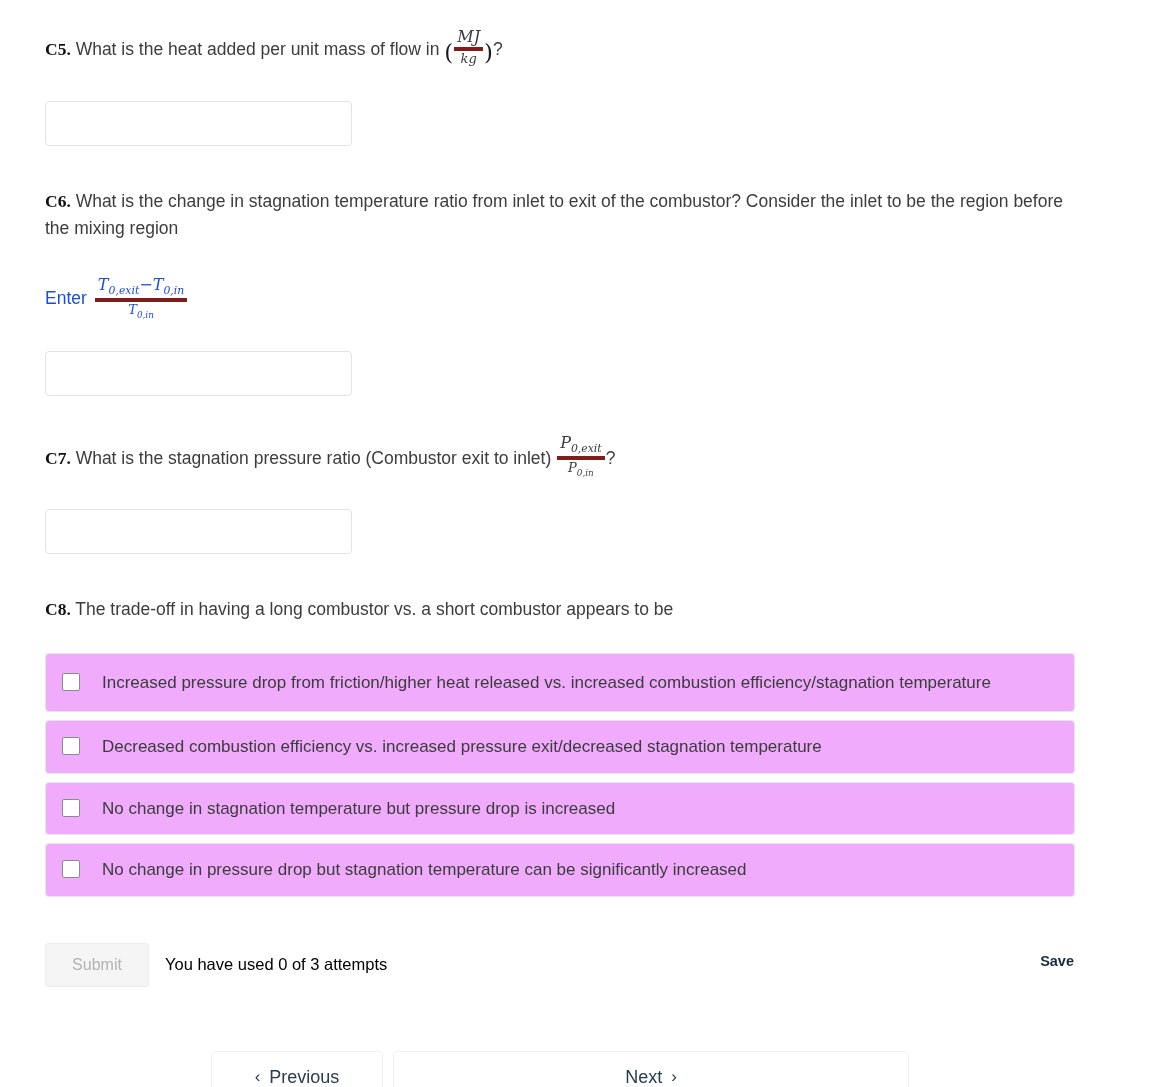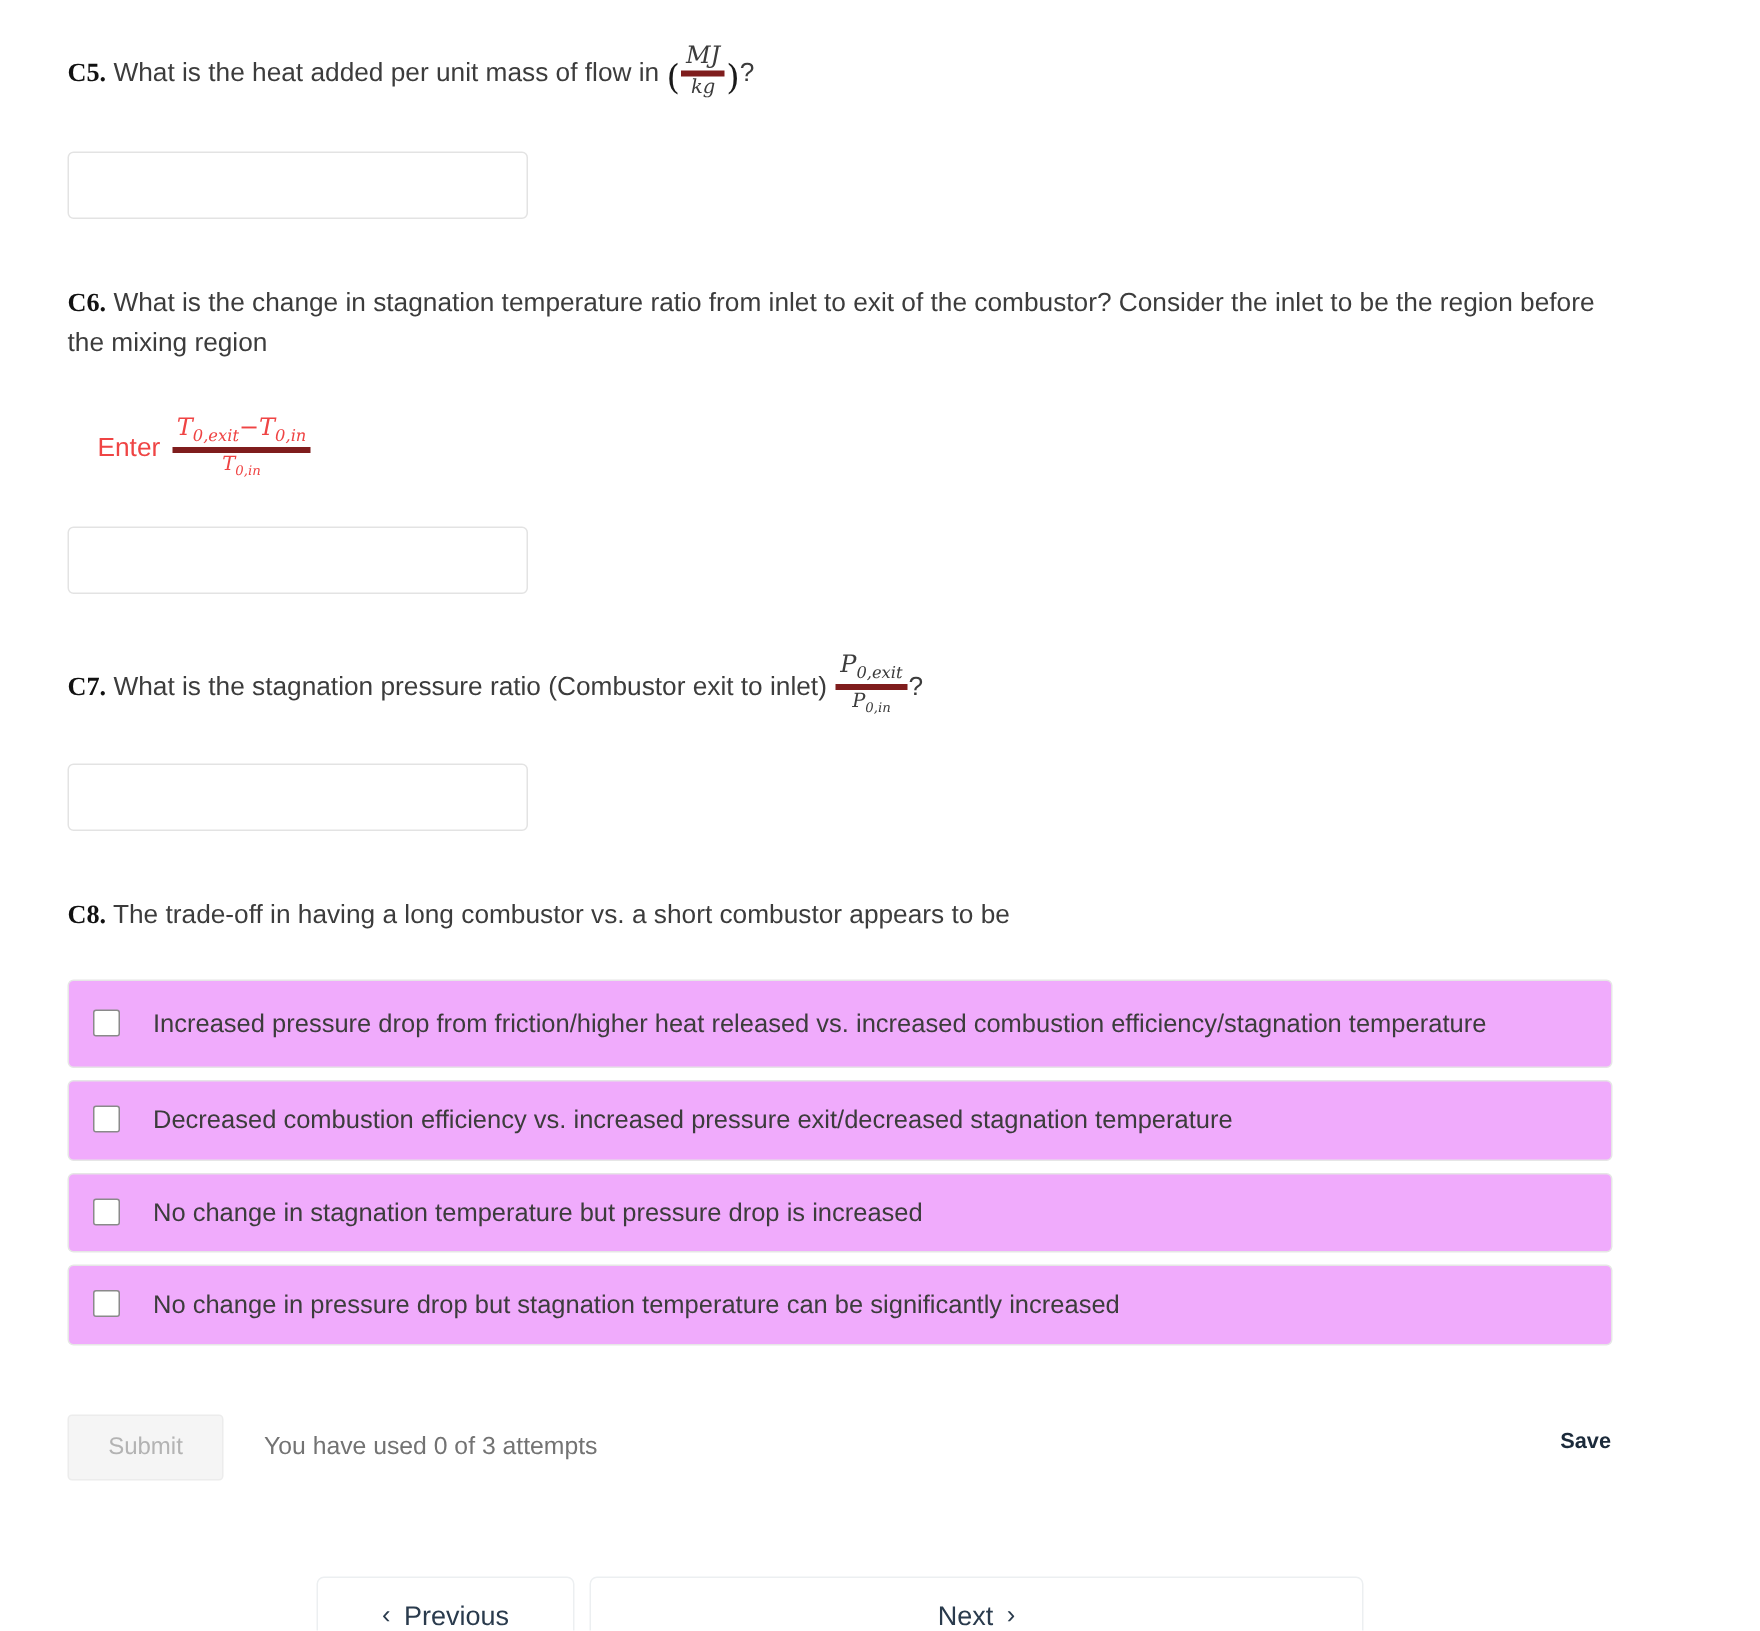--- a/index.html
+++ b/index.html
@@ -70,22 +70,21 @@
     font-size: 23px;
     vertical-align: -0.22em;
     color: #1a1a1a;
   }
 
   .enter-row {
     display: flex;
     align-items: center;
     padding: 0 0 0 45px;
     font-size: 17.5px;
-    color: #ef4444;
-    margin-left: 20px;
+    color: #1d4ed8;
   }
   .enter-row .mathfrac { margin-left: 8px; vertical-align: middle; }
 
   .answer-input {
     display: block;
     margin-left: 45px;
     width: 307px;
     height: 45px;
     border: 1px solid #e3e3e3;
     border-radius: 4px;
@@ -131,37 +130,36 @@
   }
 
   
   .submit-row {
     position: relative;
     margin: 46px 0 0 0;
     padding: 0 45px 0 45px;
     display: flex;
     align-items: center;
     height: 44px;
-    gap: 11px;
   }
   .submit-btn {
     width: 104px;
     height: 44px;
     background: #f5f5f5;
     border: 1px solid #ececec;
     border-radius: 3px;
     color: #b3b3b3;
     font-size: 16px;
     font-family: "Liberation Sans", sans-serif;
     cursor: default;
   }
   .attempts {
     margin-left: 16px;
     font-size: 16.5px;
-    color: #737373;
+    color: #000000;
     white-space: nowrap;
   }
   .save-link {
     position: absolute;
     right: 99px;
     top: 10px;
     font-size: 14.5px;
     font-weight: bold;
     color: #1b2a3a;
     text-decoration: none;

